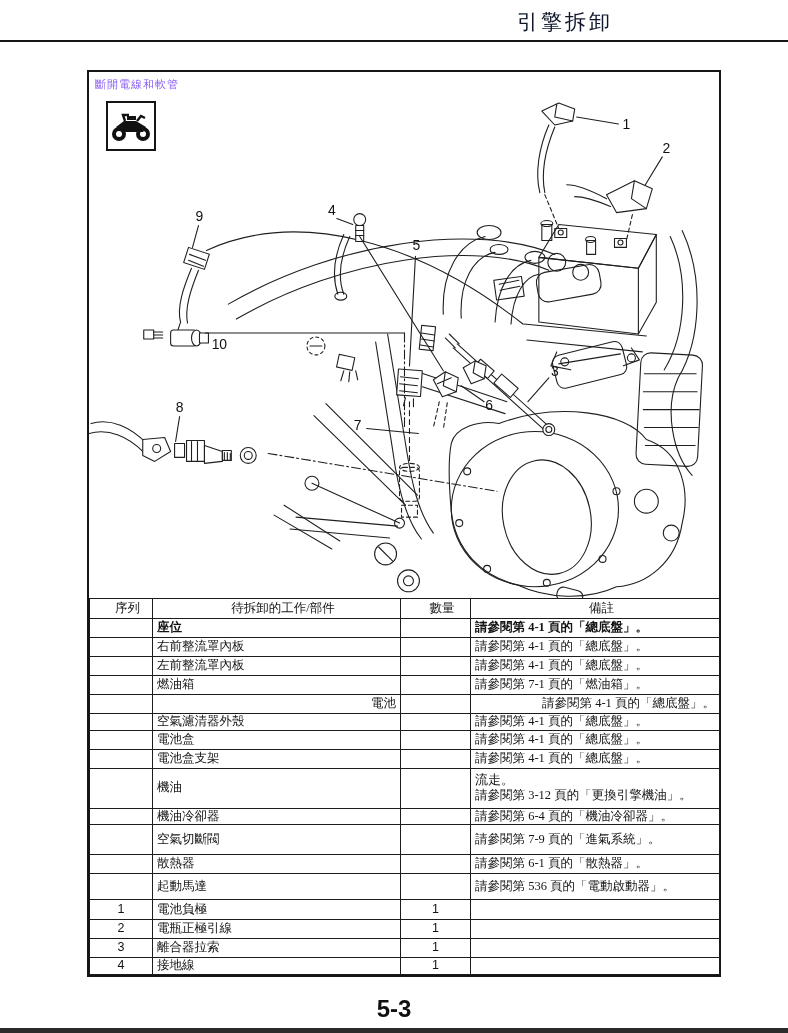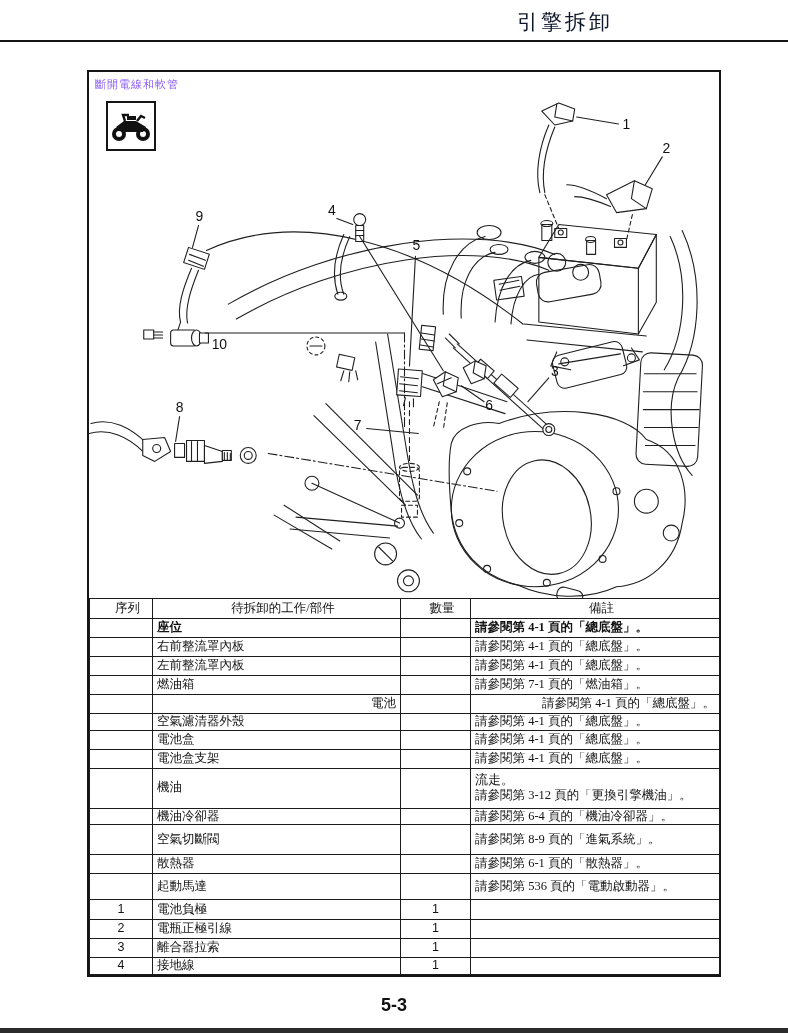--- a/index.html
+++ b/index.html
@@ -45,21 +45,21 @@
   td.c-part{padding-left:7px;}
   td.c-qty{text-align:center;font-family:"Liberation Sans","DejaVu Sans",sans-serif;font-size:12px;}
   td.c-remark{padding-left:4px;}
   td.remark-top{vertical-align:top;}
   .small-text{font-size:10px;margin-left:6px;}
   .remark-line{display:block;}
   .remark-multi .remark-line:first-child{font-size:13px;}
   
   .page-number{
     position:absolute;top:995px;left:0;width:788px;text-align:center;
-    font-family:"Liberation Sans","DejaVu Sans",sans-serif;font-weight:bold;font-size:18px;color:#101010;
+    font-family:"Liberation Sans","DejaVu Sans",sans-serif;font-weight:bold;font-size:24px;color:#101010;
   }
   .scan-edge{position:absolute;bottom:0;left:0;width:788px;height:5px;background:#2b2b2b;}
 </style>
 </head>
 <body>
 
 <div class="sheet">
 
   <div class="title">引擎拆卸</div>
   <div class="header-rule"></div>
@@ -349,21 +349,21 @@
           <tr style="height: 15px; padding-left: 16px;">
             <td class="c-order"></td>
             <td class="c-part small-text">機油冷卻器</td>
             <td class="c-qty"></td>
             <td class="c-remark small-text">請參閱第 6-4 頁的「機油冷卻器」。</td>
           </tr>
           <tr style="height: 30px;">
             <td class="c-order"></td>
             <td class="c-part">空氣切斷閥</td>
             <td class="c-qty"></td>
-            <td class="c-remark remark-top">請參閱第 8-9 頁的「進氣系統」。</td>
+            <td class="c-remark remark-top">請參閱第 7-9 頁的「進氣系統」。</td>
           </tr>
           <tr style="height: 19px;">
             <td class="c-order"></td>
             <td class="c-part">散熱器</td>
             <td class="c-qty"></td>
             <td class="c-remark">請參閱第 6-1 頁的「散熱器」。</td>
           </tr>
           <tr style="height: 26px;">
             <td class="c-order"></td>
             <td class="c-part">起動馬達</td>

